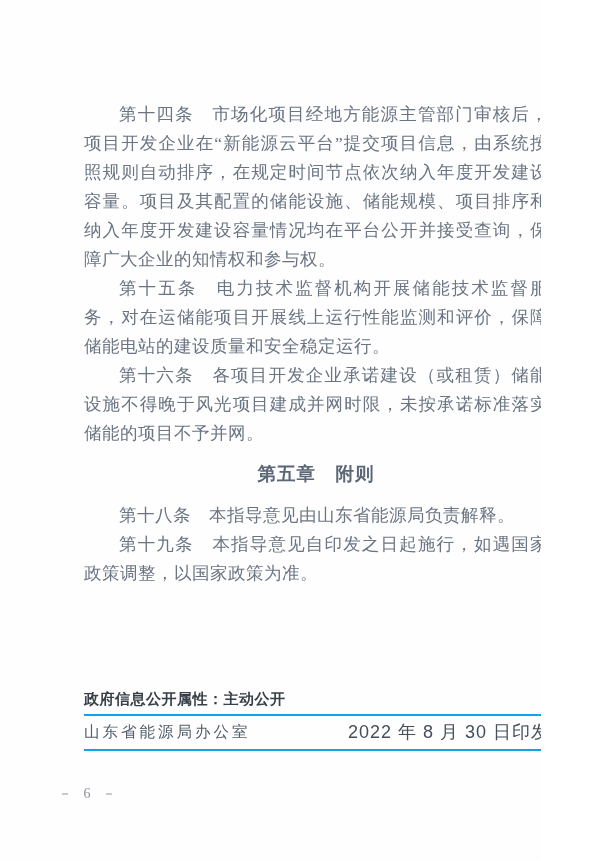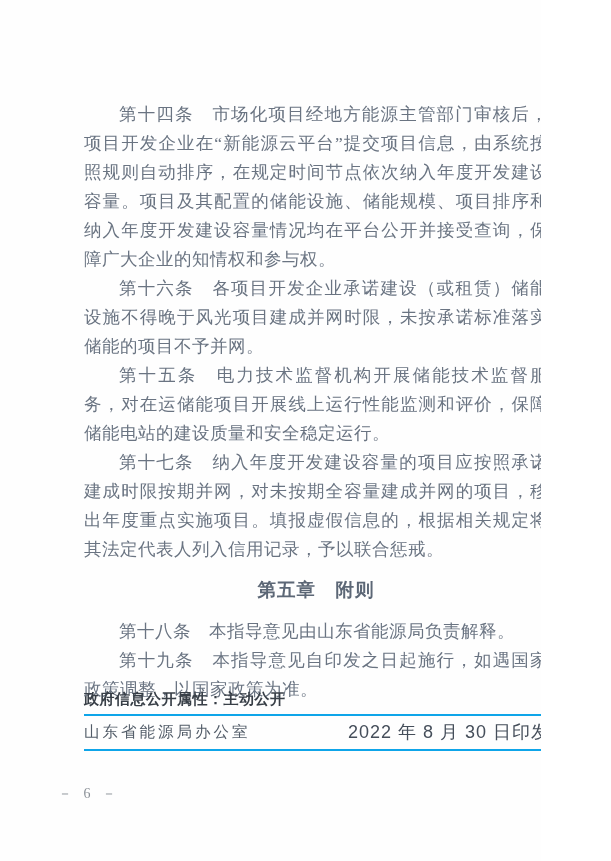--- a/index.html
+++ b/index.html
@@ -88,23 +88,22 @@
     font-family: "Liberation Serif", "DejaVu Serif", serif;
   }
 </style>
 </head>
 <body>
 
 <div class="page">
 
   <div class="content">
     <p>第十四条　市场化项目经地方能源主管部门审核后，项目开发企业在“新能源云平台”提交项目信息，由系统按照规则自动排序，在规定时间节点依次纳入年度开发建设容量。项目及其配置的储能设施、储能规模、项目排序和纳入年度开发建设容量情况均在平台公开并接受查询，保障广大企业的知情权和参与权。</p>
+    <p>第十五条　电力技术监督机构开展储能技术监督服务，对在运储能项目开展线上运行性能监测和评价，保障储能电站的建设质量和安全稳定运行。</p>
     <p>第十六条　各项目开发企业承诺建设（或租赁）储能设施不得晚于风光项目建成并网时限，未按承诺标准落实储能的项目不予并网。</p>
-    <p>第十五条　电力技术监督机构开展储能技术监督服务，对在运储能项目开展线上运行性能监测和评价，保障储能电站的建设质量和安全稳定运行。</p>
-    <p>第十七条　纳入年度开发建设容量的项目应按照承诺建成时限按期并网，对未按期全容量建成并网的项目，移出年度重点实施项目。填报虚假信息的，根据相关规定将其法定代表人列入信用记录，予以联合惩戒。</p>
     <h2 class="chapter-heading">第五章　附则</h2>
     <p>第十八条　本指导意见由山东省能源局负责解释。</p>
     <p>第十九条　本指导意见自印发之日起施行，如遇国家政策调整，以国家政策为准。</p>
   </div>
 
   <div class="footer">
     <div class="footer-row footer-disclosure">政府信息公开属性：主动公开</div>
     <div class="footer-row footer-issue">
       <span class="footer-issuer">山东省能源局办公室</span>
       <span class="footer-date">2022 年 8 月 30 日印发</span>

